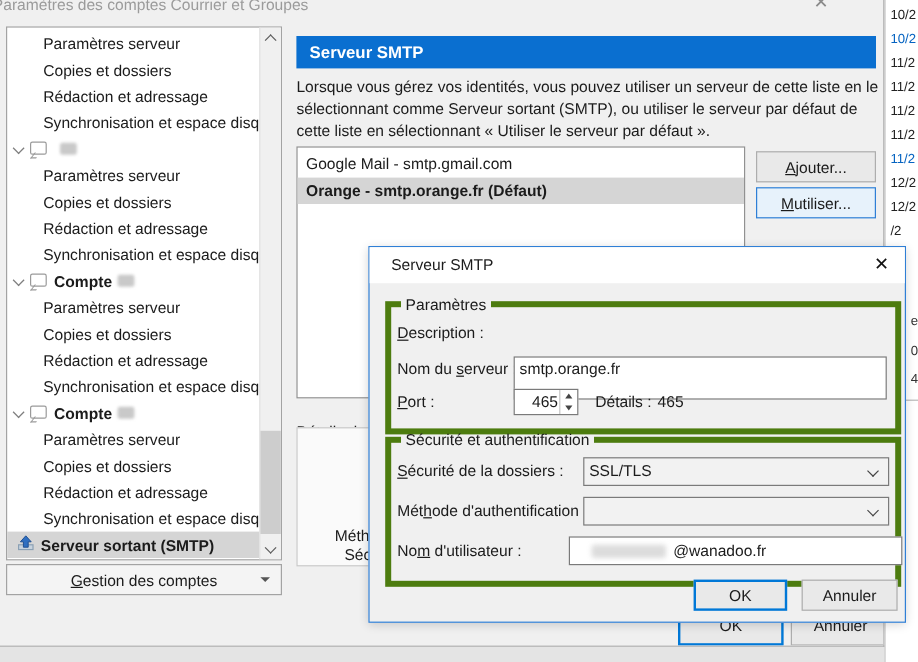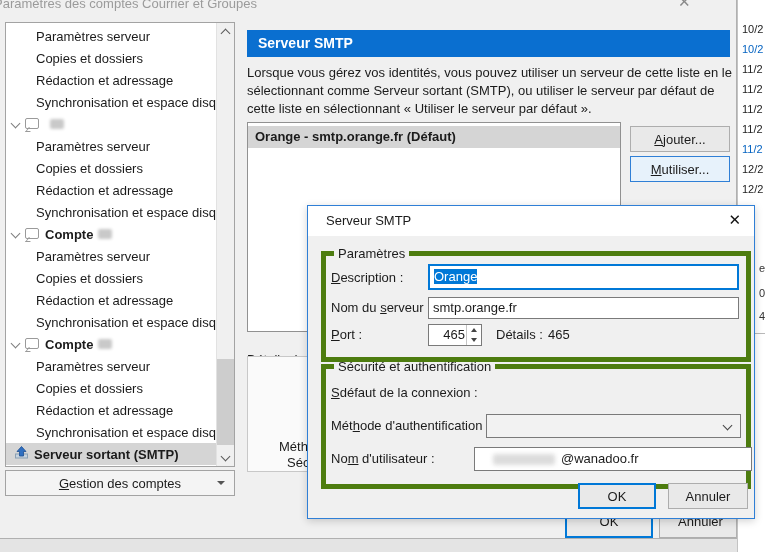--- a/index.html
+++ b/index.html
@@ -95,21 +95,21 @@
   .combo-chev{position:absolute;right:9px;top:7px;width:6px;height:6px;border-right:1.4px solid #444;border-bottom:1.4px solid #444;transform:rotate(45deg)}
   .blurblob{display:inline-block;width:62px;height:11px;background:#dcdcdc;border-radius:2px;filter:blur(2px);vertical-align:middle;margin-right:6px}
   .dbtn{position:absolute;height:26px}
   .dbtn-ok{left:270px;top:277px;width:78px;border:2px solid #0078d7}
   .dbtn-cancel{left:360px;top:277px;width:80px}
 </style>
 </head>
 <body>
 
 <div class="abs mail-strip">
-  <div style="padding-top:19px">
+  <div style="padding-top:3px">
 
   <div class="mdate">10/2</div>
       <div class="mdate unread">10/2</div>
       <div class="mdate">11/2</div>
       <div class="mdate">11/2</div>
       <div class="mdate">11/2</div>
       <div class="mdate">11/2</div>
       <div class="mdate unread">11/2</div>
       <div class="mdate">12/2</div>
       <div class="mdate">12/2</div>
@@ -254,20 +254,21 @@
     <span><span class="u">G</span><span>estion des comptes</span></span>
     <span class="manage-caret"></span>
   </div>
 
   <div class="blue-header">Serveur SMTP</div>
   <div class="descr">Lorsque vous gérez vos identités, vous pouvez utiliser un serveur de cette liste en le sélectionnant comme Serveur sortant (SMTP), ou utiliser le serveur par défaut de cette liste en sélectionnant « Utiliser le serveur par défaut ».</div>
 
   <div class="server-list">
     <div style="padding-top:3px">
 
+    <div class="lrow">Google Mail - smtp.gmail.com</div>
         <div class="lrow selected">Orange - smtp.orange.fr (Défaut)</div>
       </div>
   </div>
 
   <div class="btn btn-add">
     <span><span class="u">A</span><span>jouter...</span></span>
   </div>
   <div class="btn btn-edit">
     <span><span class="u">M</span><span>utiliser...</span></span>
   </div>
@@ -285,44 +286,47 @@
 <div class="abs dialog">
   <div class="dlg-titlebar">
     <span class="dlg-title">Serveur SMTP</span>
     <span class="dlg-close">✕</span>
   </div>
 
   <fieldset class="fs1">
     <legend>Paramètres</legend>
   </fieldset>
   <span class="flabel" style="left:23px;top:64px"><span class="u">D</span><span>escription :</span></span>
-  <div class="tinput focused" style="left:120px;top:58px;width:311px;height:26px"><span class="selhl">Orange</span></div>
 
   <span class="flabel" style="left:23px;top:94px"><span>Nom du </span><span class="u">s</span><span>erveur :</span></span>
-  <div class="tinput" style="left:120px;top:91px;width:311px;height:22px">smtp.orange.fr</div>
+  <div class="tinput" style="left:120px;top:91px;width:311px;height:36px">smtp.orange.fr</div>
 
   <span class="flabel" style="left:23px;top:121px"><span class="u">P</span><span>ort :</span></span>
   <div class="spinner">
     <span class="spin-val">465</span>
     <span class="spin-col">
       <span class="spin-b up">
           <span class="tri-up"></span>
         </span>
       <span class="spin-b down">
           <span class="tri-down"></span>
         </span>
     </span>
   </div>
   <span class="flabel" style="left:188px;top:121px">Détails :</span>
   <span class="flabel" style="left:240px;top:121px">465</span>
 
   <fieldset class="fs2">
     <legend>Sécurité et authentification</legend>
   </fieldset>
-  <span class="flabel" style="left:23px;top:179px"><span class="u">S</span><span>défaut de la connexion :</span></span>
+  <span class="flabel" style="left:23px;top:179px"><span class="u">S</span><span>écurité de la dossiers :</span></span>
+  <div class="combo" style="left:178px;top:175px;width:255px;height:24px">
+    <span>SSL/TLS</span>
+    <span class="combo-chev"></span>
+  </div>
 
   <span class="flabel" style="left:23px;top:212px"><span>Mét</span><span class="u">h</span><span>ode d'authentification :</span></span>
   <div class="combo" style="left:178px;top:208px;width:255px;height:24px">
     <span class="combo-chev"></span>
   </div>
 
   <span class="flabel" style="left:23px;top:245px"><span>No</span><span class="u">m</span><span> d'utilisateur :</span></span>
   <div class="tinput" style="left:166px;top:241px;width:278px;height:24px;line-height:22px"><span style="padding-left:14px"><span class="blurblob"></span><span>@wanadoo.fr</span></span></div>
 
   <div class="btn dbtn dbtn-ok">OK</div>

